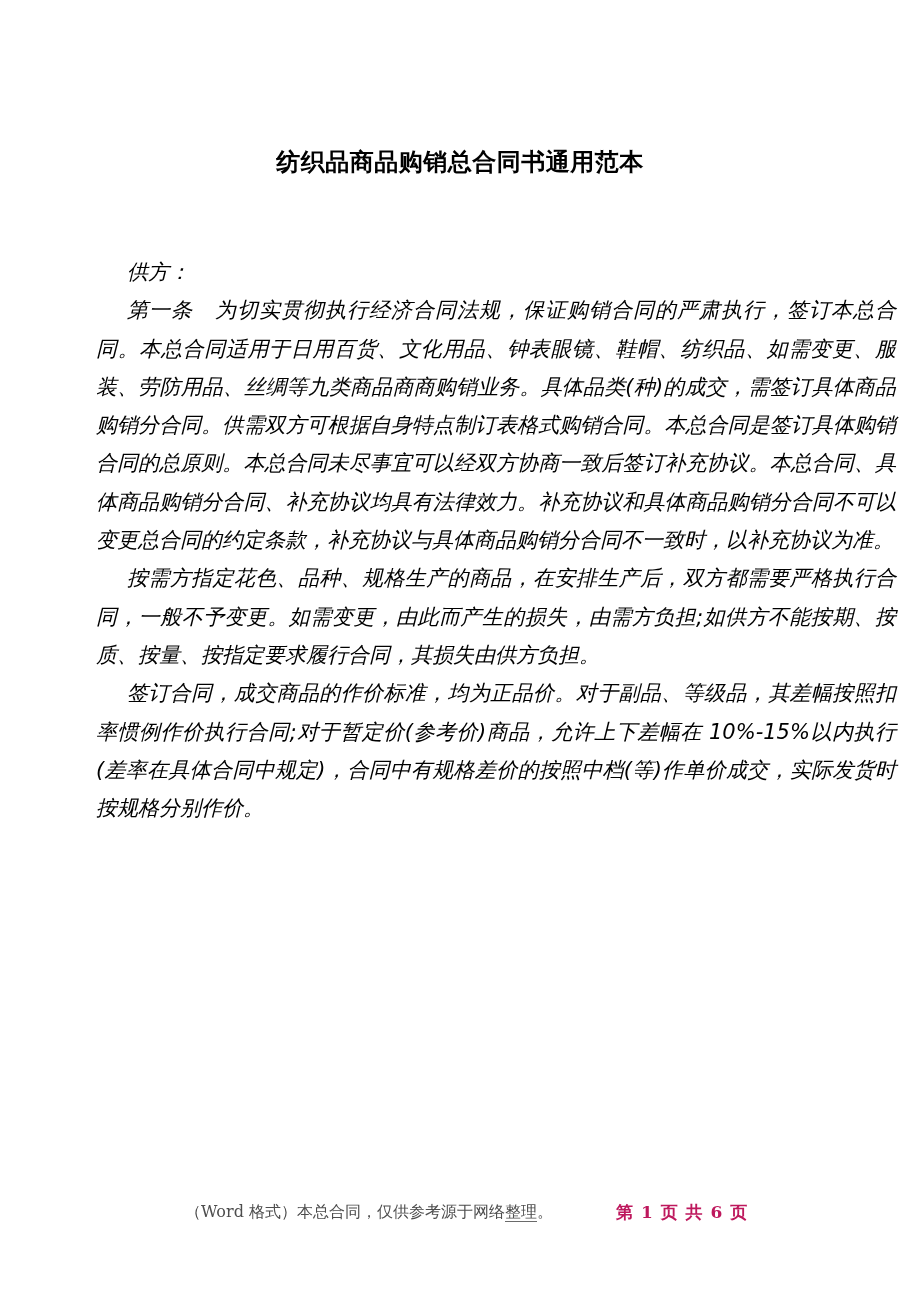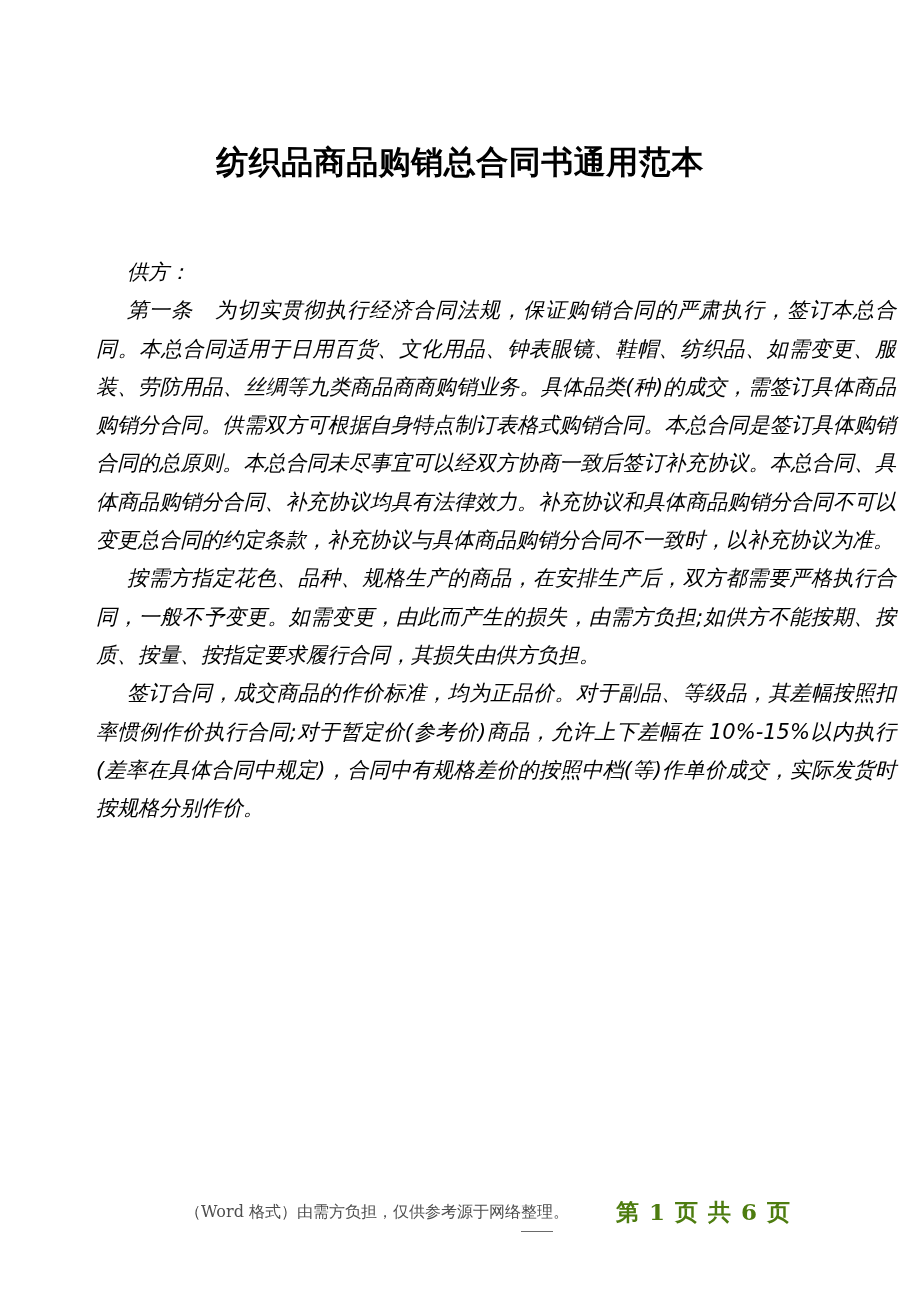--- a/index.html
+++ b/index.html
@@ -15,21 +15,21 @@
     overflow: hidden;
     font-family: "DejaVu Sans", "Liberation Sans", sans-serif;
     color: #000000;
   }
   .doc-title {
     position: absolute;
     top: 112px;
     left: 0;
     right: 0;
     text-align: center;
-    font-size: 32px;
+    font-size: 24px;
     line-height: 36px;
     font-weight: 700;
     letter-spacing: 0.5px;
     color: #000000;
     margin-top: 32px;
   }
   .doc-body {
     position: absolute;
     top: 253px;
     left: 96px;
@@ -50,46 +50,47 @@
     left: 185px;
     top: 1201px;
     font-family: "DejaVu Serif", "Liberation Serif", serif;
     font-size: 16px;
     line-height: 22px;
     color: #4d4d4d;
     white-space: nowrap;
   }
   .footer-note .u {
     border-bottom: 1px solid #6a6a6a;
-    padding-bottom: 10px;
+    padding-bottom: 1px;
+    font-family: Liberation Serif, serif;
   }
   .footer-page {
     position: absolute;
     left: 616px;
     top: 1200px;
     font-family: "DejaVu Serif", "Liberation Serif", serif;
-    font-size: 23px;
+    font-size: 17px;
     line-height: 24px;
     font-weight: 700;
-    color: #4d7c0f;
+    color: #be185d;
     white-space: nowrap;
     letter-spacing: 1px;
   }
 </style>
 </head>
 <body>
 
 <div class="page">
 
   <h1 class="doc-title">纺织品商品购销总合同书通用范本</h1>
 
   <div class="doc-body">
     <p>供方：</p>
     <p>第一条　为切实贯彻执行经济合同法规，保证购销合同的严肃执行，签订本总合同。本总合同适用于日用百货、文化用品、钟表眼镜、鞋帽、纺织品、如需变更、服装、劳防用品、丝绸等九类商品商商购销业务。具体品类(种)的成交，需签订具体商品购销分合同。供需双方可根据自身特点制订表格式购销合同。本总合同是签订具体购销合同的总原则。本总合同未尽事宜可以经双方协商一致后签订补充协议。本总合同、具体商品购销分合同、补充协议均具有法律效力。补充协议和具体商品购销分合同不可以变更总合同的约定条款，补充协议与具体商品购销分合同不一致时，以补充协议为准。</p>
     <p>按需方指定花色、品种、规格生产的商品，在安排生产后，双方都需要严格执行合同，一般不予变更。如需变更，由此而产生的损失，由需方负担;如供方不能按期、按质、按量、按指定要求履行合同，其损失由供方负担。</p>
     <p>签订合同，成交商品的作价标准，均为正品价。对于副品、等级品，其差幅按照扣率惯例作价执行合同;对于暂定价(参考价)商品，允许上下差幅在 10%-15%以内执行(差率在具体合同中规定)，合同中有规格差价的按照中档(等)作单价成交，实际发货时按规格分别作价。</p>
   </div>
 
-  <div class="footer-note"><span>（Word 格式）由需方负担，仅供参考源于网络</span><span class="u">整理</span><span>。</span></div>
+  <div class="footer-note"><span>（Word 格式）本总合同，仅供参考源于网络</span><span class="u">整理</span><span>。</span></div>
 
   <div class="footer-page">第 1 页 共 6 页</div>
 
 </div>
 
 </body></html>

